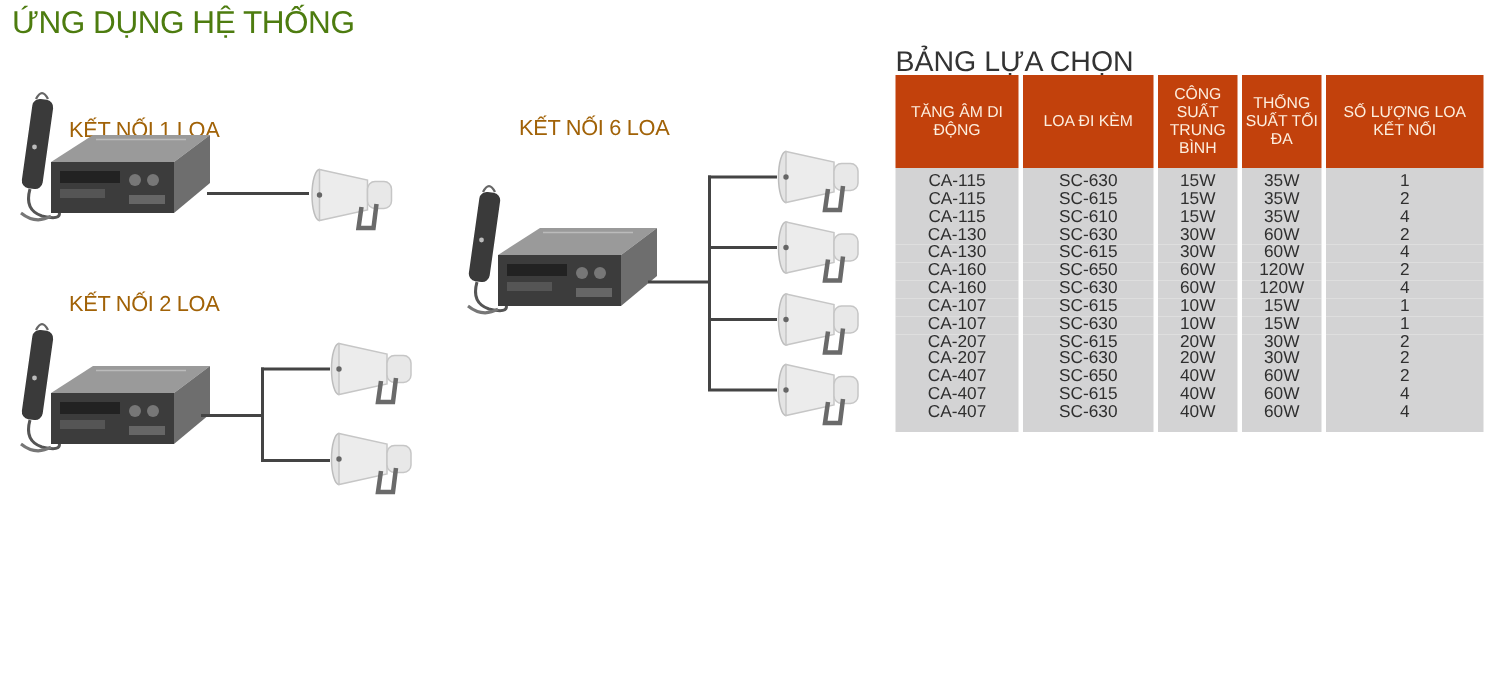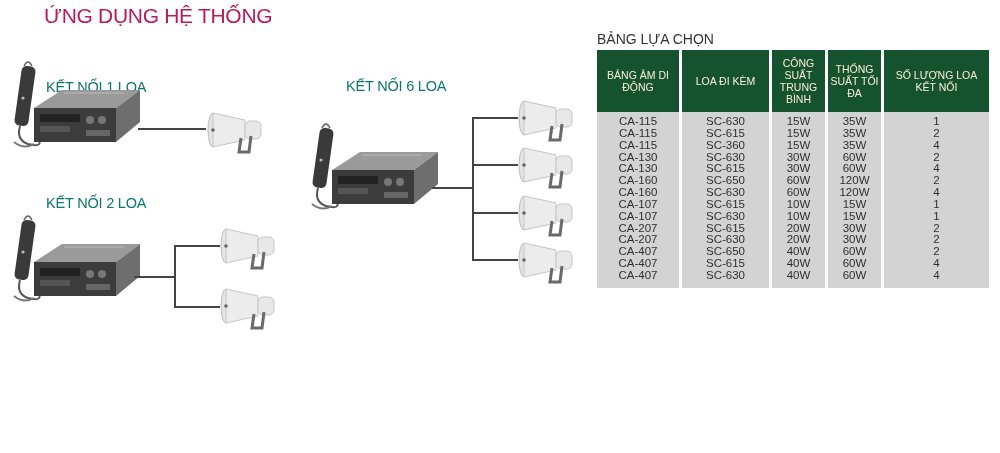--- a/index.html
+++ b/index.html
@@ -1,24 +1,24 @@
 <!DOCTYPE html>
 <html><head>
 <meta charset="utf-8">
 <style>
   html,body{margin:0;padding:0;background:#fff;}
   body{width:1000px;height:453px;position:relative;overflow:hidden;font-family:"Liberation Sans",sans-serif;}
-  .title{position:absolute;left:8px;top:4px;font-size:21px;color:#be185d;letter-spacing:-0.3px;font-weight:normal;margin-left:36px;}
-  .label{position:absolute;font-size:14.5px;color:#0f766e;letter-spacing:-0.2px;text-align:center;}
+  .title{position:absolute;left:8px;top:4px;font-size:21px;color:#4d7c0f;letter-spacing:-0.3px;font-weight:normal;}
+  .label{position:absolute;font-size:14.5px;color:#a16207;letter-spacing:-0.2px;text-align:center;}
   .wire{position:absolute;background:#444;}
   .amp{position:absolute;}
   .speaker{position:absolute;width:62px;height:50px;}
-  .table-caption{position:absolute;left:597px;top:31px;font-size:14px;color:#333;}
+  .table-caption{position:absolute;left:597px;top:31px;font-size:19px;color:#333;}
   table.sel{position:absolute;left:597px;top:50px;border-collapse:separate;border-spacing:3px 0;margin-left:-3px;}
-  table.sel th{background:#14532d;color:#fdeede;font-size:10.5px;font-weight:normal;line-height:12px;text-align:center;vertical-align:middle;height:62px;padding:0 2px;}
+  table.sel th{background:#c2410c;color:#fdeede;font-size:10.5px;font-weight:normal;line-height:12px;text-align:center;vertical-align:middle;height:62px;padding:0 2px;}
   table.sel td{background:#d3d3d4;color:#2f2f2f;font-size:11.5px;line-height:11.85px;text-align:center;padding:0;}
   table.sel tbody tr:first-child td{padding-top:4px;}
   table.sel tbody tr:last-child td{padding-bottom:6px;}
 </style>
 </head>
 <body>
 
 <svg width="0" height="0" style="position:absolute">
   <defs>
     <symbol id="amp-sym" viewBox="0 0 140 95">
@@ -101,21 +101,21 @@
     </svg>
   <svg class="speaker" style="left:516px;top:238px;">
       <use href="#spk-sym"></use>
     </svg>
 </div>
 
 <div class="table-caption">BẢNG LỰA CHỌN</div>
 <table class="sel">
   <thead>
     <tr>
-      <th style="width:78px;">BẢNG ÂM DI ĐỘNG</th>
+      <th style="width:78px;">TĂNG ÂM DI ĐỘNG</th>
       <th style="width:83px;">LOA ĐI KÈM</th>
       <th style="width:49px;">CÔNG SUẤT TRUNG BÌNH</th>
       <th style="width:49px;">THỐNG SUẤT TỐI ĐA</th>
       <th style="width:101px;margin-left:16px;">SỐ LƯỢNG LOA KẾT NỐI</th>
     </tr>
   </thead>
   <tbody id="table-body">
       <tr>
         <td>CA-115</td>
         <td>SC-630</td>
@@ -125,21 +125,21 @@
       </tr>
       <tr>
         <td>CA-115</td>
         <td>SC-615</td>
         <td>15W</td>
         <td>35W</td>
         <td>2</td>
       </tr>
       <tr>
         <td>CA-115</td>
-        <td>SC-360</td>
+        <td>SC-610</td>
         <td>15W</td>
         <td>35W</td>
         <td>4</td>
       </tr>
       <tr>
         <td>CA-130</td>
         <td>SC-630</td>
         <td>30W</td>
         <td>60W</td>
         <td>2</td>

